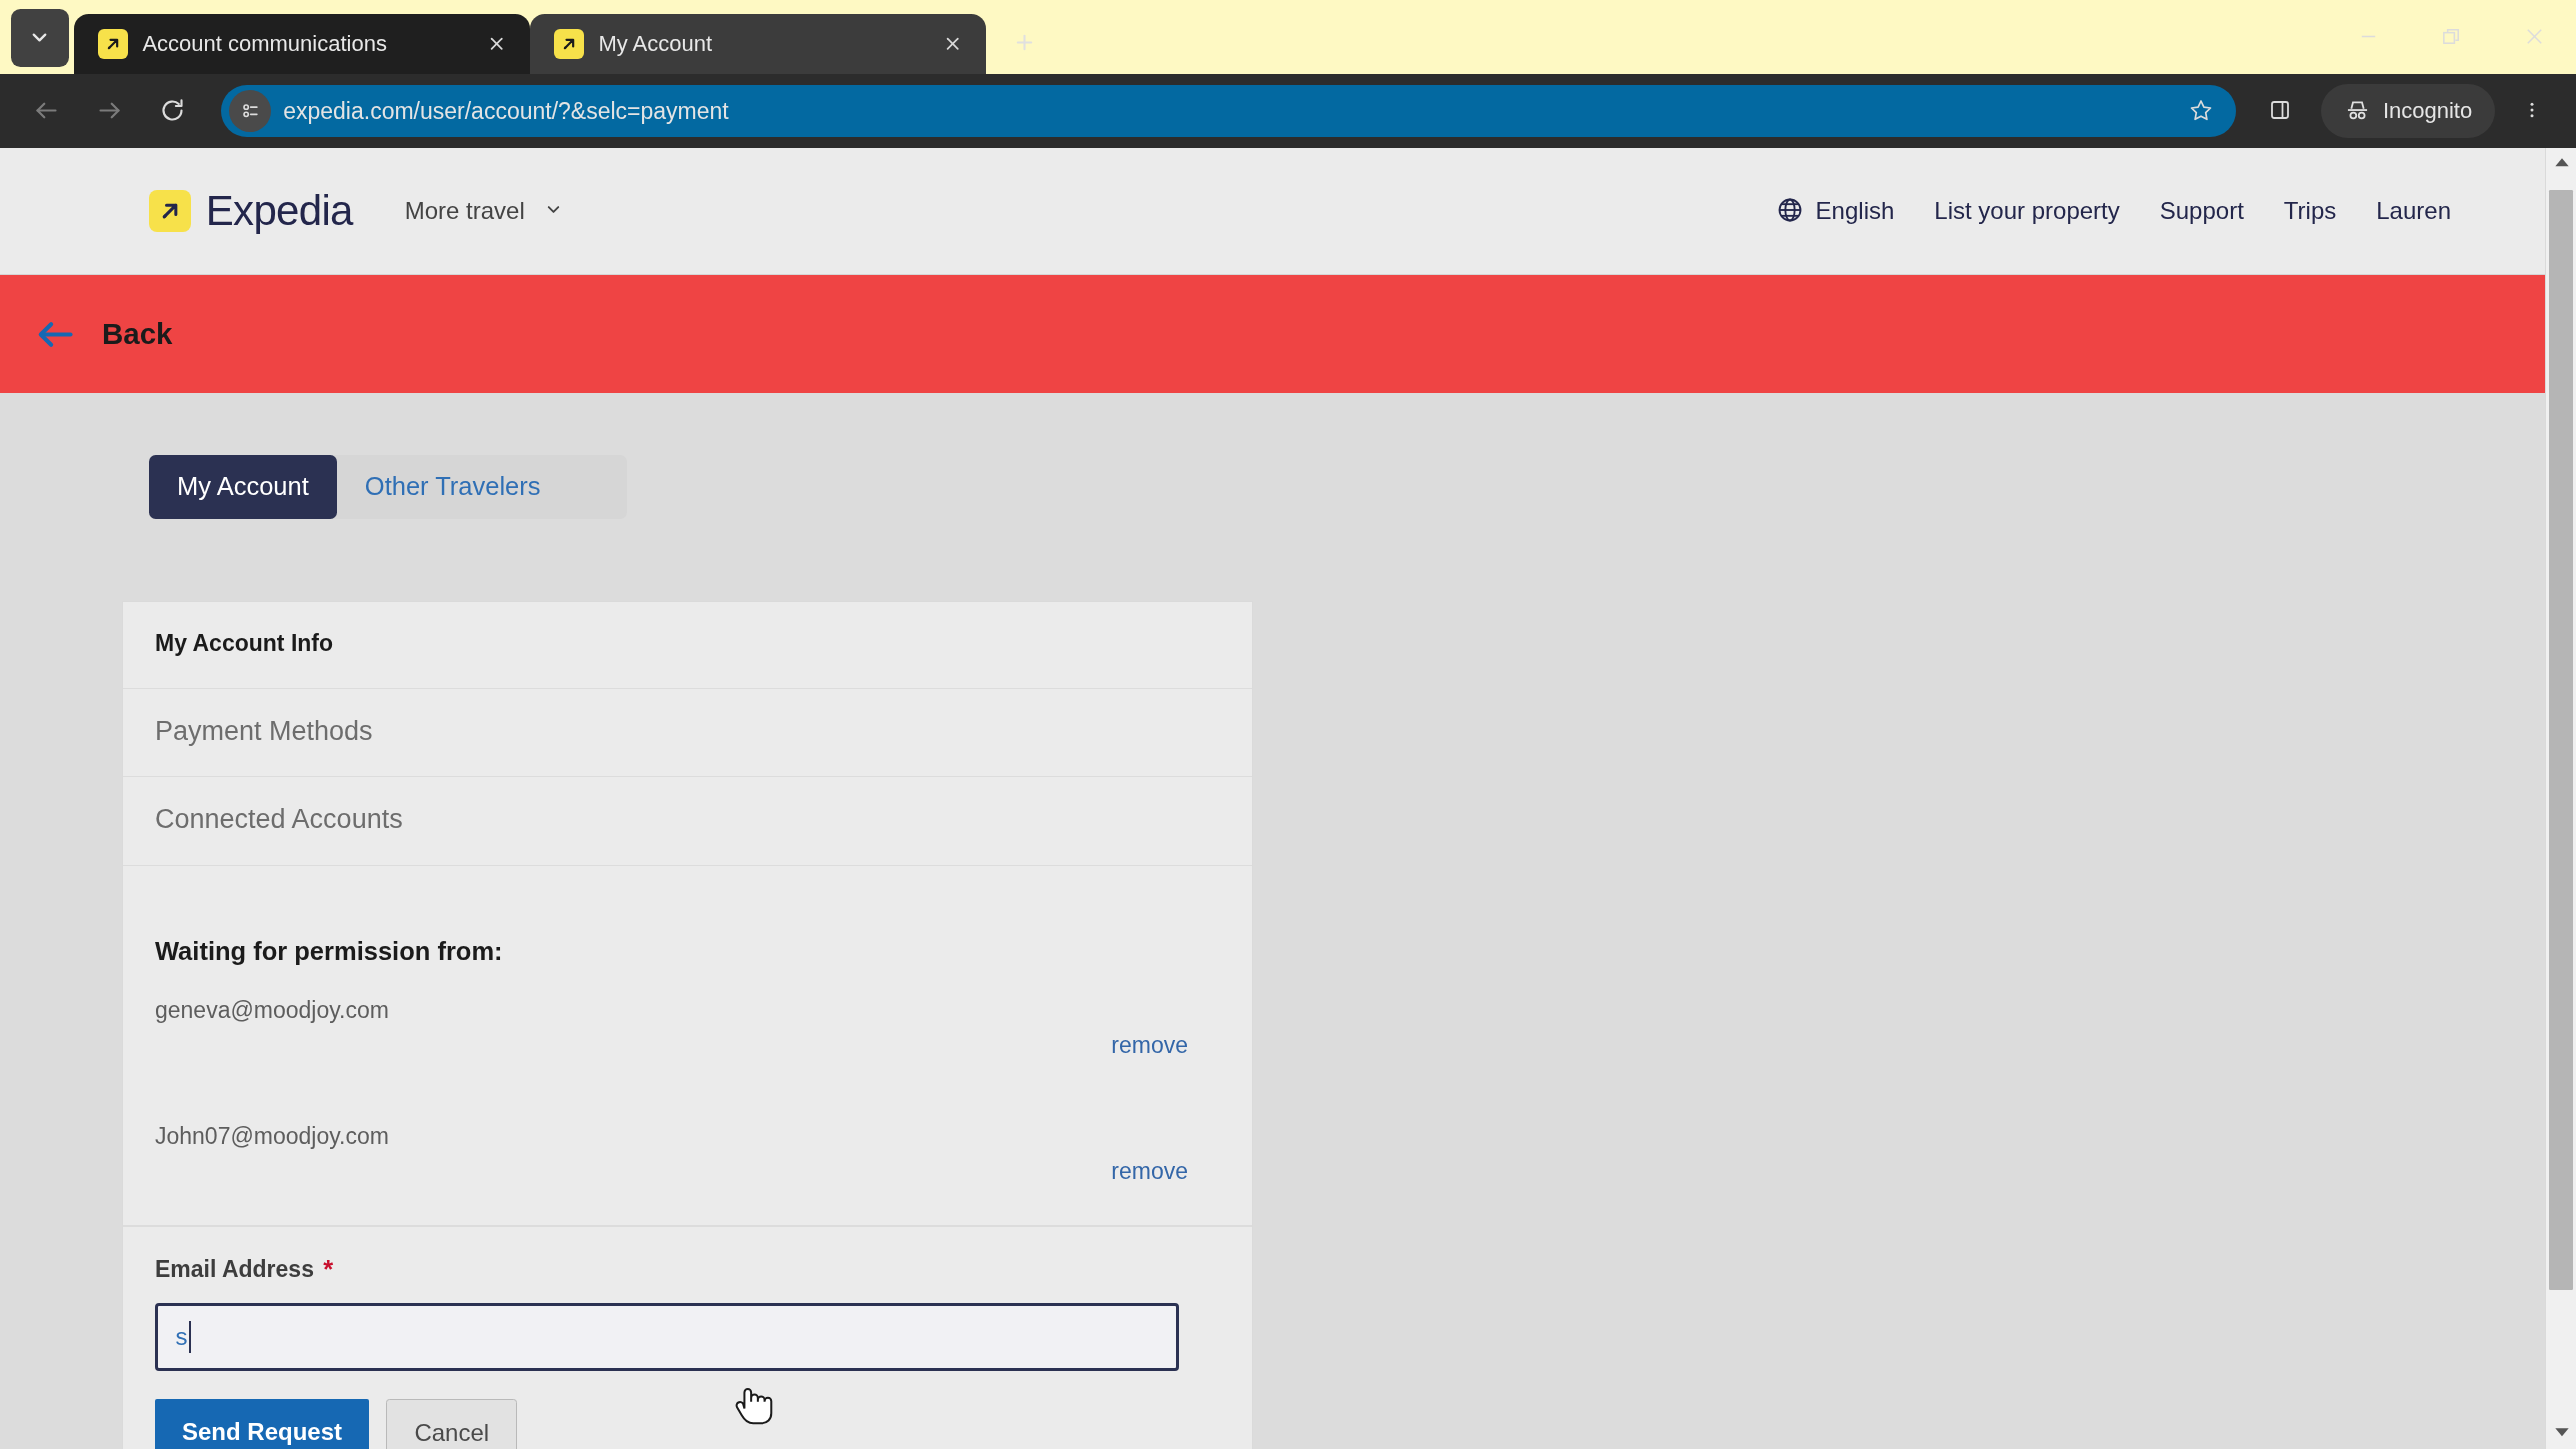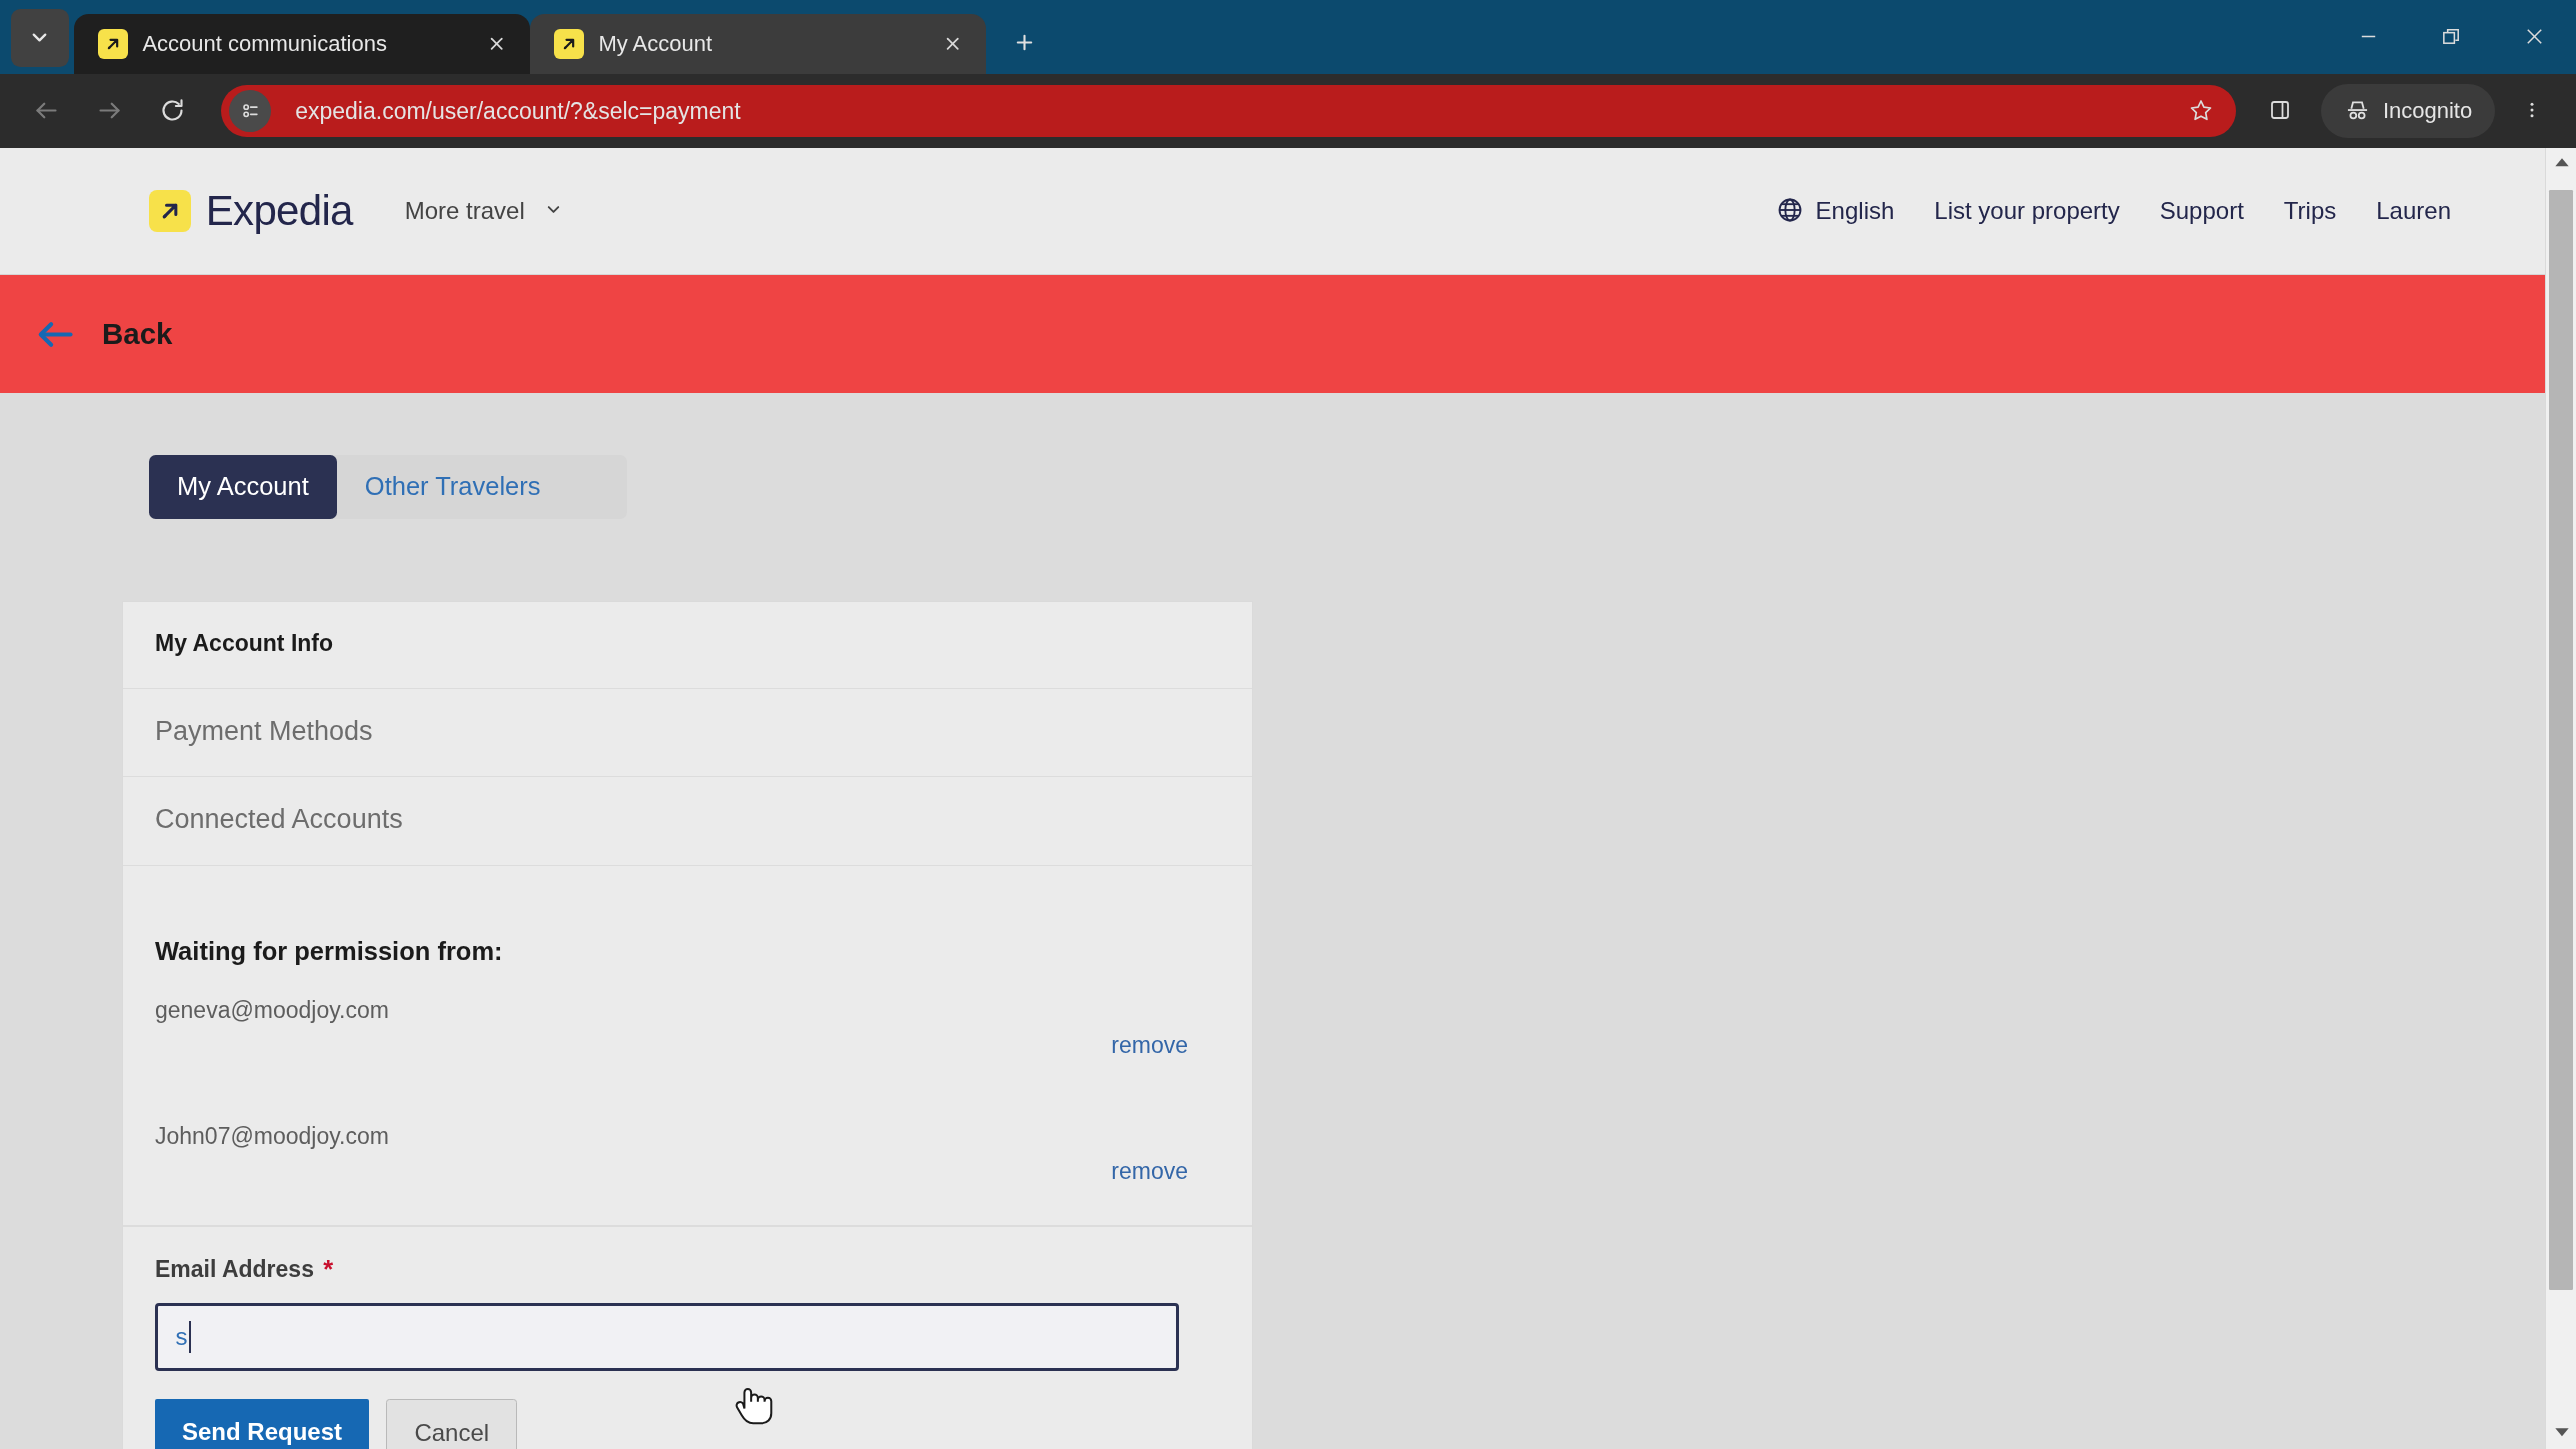--- a/index.html
+++ b/index.html
@@ -7,21 +7,21 @@
     width: 2576px; height: 1449px;
     font-family: "Liberation Sans", sans-serif;
     overflow: hidden;
     background: #dcdcdc;
   }
 
   
   .browser { width: 2576px; height: 1449px; position: relative; }
 
   .tabstrip {
-    height: 74px; background: #0c4a6e;
+    height: 74px; background: #fef9c3;
     display: flex; align-items: flex-end; position: relative;
   }
 
   .tab-list-btn {
     width: 58px; height: 58px; margin: 0 5.4px 6.7px 10.7px;
     border-radius: 9.4px; background: #414141;
     display: flex; align-items: center; justify-content: center;
     flex: 0 0 auto; cursor: pointer;
   }
   .tab-list-btn svg { width: 23px; height: 23px; }
@@ -80,22 +80,22 @@
   .nav-btn {
     width: 59px; height: 59px; border-radius: 50%;
     display: flex; align-items: center; justify-content: center;
     flex: 0 0 auto; cursor: pointer;
   }
   .nav-btn svg { width: 27px; height: 27px; }
   .nav-btn.disabled svg { opacity: 0.45; }
 
   .omnibox {
     flex: 1 1 auto; height: 52px; margin: 0 12px 0 14.8px;
-    background: #b91c1c; border-radius: 27px;
-    display: flex; align-items: center; padding: 0 9.4px 0 8px; gap: 24px;
+    background: #0369a1; border-radius: 27px;
+    display: flex; align-items: center; padding: 0 9.4px 0 8px; gap: 12px;
     cursor: text; min-width: 0;
   }
   .omni-icon {
     width: 42px; height: 42px; border-radius: 50%;
     background: #4a4a4a; flex: 0 0 auto;
     display: flex; align-items: center; justify-content: center;
   }
   .omni-icon svg { width: 21.5px; height: 21.5px; }
   .omni-url {
     flex: 1 1 auto; color: #e4e4e4; font-size: 23px;

